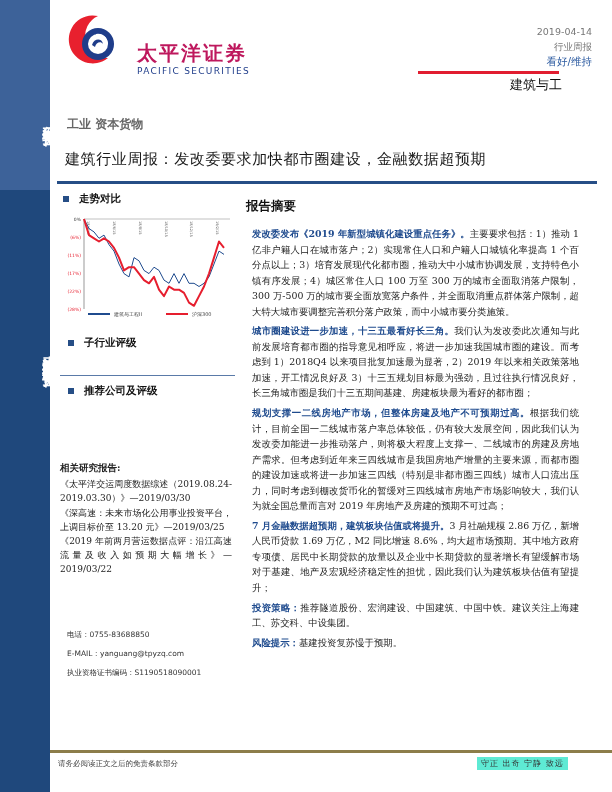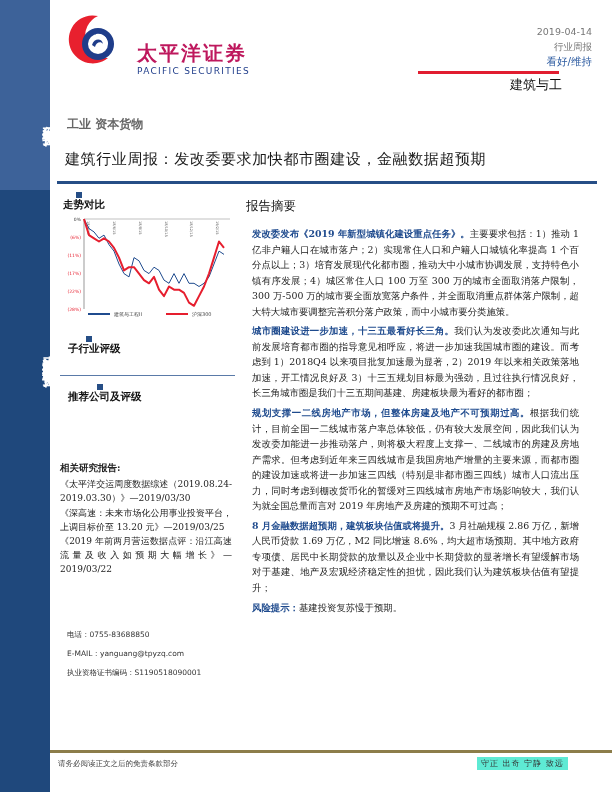--- a/index.html
+++ b/index.html
@@ -18,38 +18,38 @@
 
   .meta { position: absolute; right: 20px; top: 24px; text-align: right; font-family: "DejaVu Sans", sans-serif; font-size: 9.5px; color: #777; line-height: 15px; }
   .meta .rating { color: #2b5aa0; font-size: 10.5px; }
   .redline { position: absolute; left: 418px; top: 71px; width: 141px; height: 3px; background: #e11d30; }
   .sector { position: absolute; right: 50px; top: 76px; font-family: "DejaVu Sans", sans-serif; font-size: 13px; color: #111; }
 
   .breadcrumb { position: absolute; left: 67px; top: 116px; font-family: "DejaVu Sans", sans-serif; font-size: 12px; color: #666; font-weight: bold; }
   .title { position: absolute; left: 65px; top: 150px; font-size: 15px; color: #1a1a1a; letter-spacing: 0.6px; }
   .title-rule { position: absolute; left: 57px; top: 181px; width: 540px; height: 3px; background: #264e86; }
 
-  .sec-head { position: absolute; font-weight: bold; font-size: 10.5px; color: #111; display: flex; align-items: center; flex-direction: column; }
+  .sec-head { position: absolute; font-weight: bold; font-size: 10.5px; color: #111; display: flex; align-items: center; }
   .sec-head .sq { width: 6px; height: 6px; background: #264e86; margin-right: 10px; display: inline-block; }
 
   .chart { position: absolute; left: 62px; top: 215px; width: 175px; height: 110px; }
   .legend { position: absolute; left: 88px; top: 311px; font-size: 5px; font-family: "DejaVu Sans", sans-serif; display: flex; gap: 24px; align-items: center; color: #444; }
   .legend .item { display: flex; align-items: center; gap: 4px; }
   .legend .line { width: 22px; height: 2px; }
 
   .hr-left { position: absolute; left: 60px; top: 375px; width: 175px; height: 1px; background: #5a7aa8; }
 
   .related { position: absolute; left: 60px; top: 461px; width: 172px; font-size: 9px; line-height: 14.2px; color: #222; }
   .related .hd { font-weight: bold; font-size: 9.5px; margin-bottom: 2px; }
   .related .rpt { text-align: justify; }
 
   .analyst { position: absolute; left: 67px; top: 625px; width: 170px; font-family: "DejaVu Sans", sans-serif; font-size: 7.5px; color: #333; line-height: 19px; }
   .analyst .name { font-family: "DejaVu Serif", serif; font-weight: bold; font-size: 10px; color: #111; }
 
-  .summary-title { position: absolute; left: 246px; top: 198px; font-size: 12.5px; font-weight: normal; color: #111; }
+  .summary-title { position: absolute; left: 246px; top: 198px; font-size: 12.5px; font-weight: bold; color: #111; }
   .summary { position: absolute; left: 248px; top: 222px; width: 335px; font-size: 9.4px; line-height: 15.55px; color: #222; text-align: justify; }
   .summary p { margin: 4px; }
   .summary .hl { color: #1f4b8e; font-weight: bold; }
 
   .foot-rule { position: absolute; left: 50px; top: 750px; width: 562px; height: 3px; background: #8c7d4a; }
   .foot-left { position: absolute; left: 58px; top: 759px; font-size: 7.5px; color: #444; }
   .foot-right { position: absolute; left: 477px; top: 757px; background: #5eead4; padding: 1px 4px; font-size: 8px; color: #333; letter-spacing: 1px; }
 </style>
 </head>
 <body>
@@ -137,19 +137,20 @@
   <div>电话：0755-83688850</div>
   <div>E-MAIL：yanguang@tpyzq.com</div>
   <div>执业资格证书编码：S1190518090001</div>
 </div>
 
 <div class="summary-title">报告摘要</div>
 <div class="summary">
   <p><span class="hl">发改委发布《2019 年新型城镇化建设重点任务》。</span><span>主要要求包括：1）推动 1 亿非户籍人口在城市落户；2）实现常住人口和户籍人口城镇化率提高 1 个百分点以上；3）培育发展现代化都市圈，推动大中小城市协调发展，支持特色小镇有序发展；4）城区常住人口 100 万至 300 万的城市全面取消落户限制，300 万-500 万的城市要全面放宽落户条件，并全面取消重点群体落户限制，超大特大城市要调整完善积分落户政策，而中小城市要分类施策。</span></p>
   <p><span class="hl">城市圈建设进一步加速，十三五最看好长三角。</span><span>我们认为发改委此次通知与此前发展培育都市圈的指导意见相呼应，将进一步加速我国城市圈的建设。而考虑到 1）2018Q4 以来项目批复加速最为显著，2）2019 年以来相关政策落地加速，开工情况良好及 3）十三五规划目标最为强劲，且过往执行情况良好，长三角城市圈是我们十三五期间基建、房建板块最为看好的都市圈；</span></p>
   <p><span class="hl">规划支撑一二线房地产市场，但整体房建及地产不可预期过高。</span><span>根据我们统计，目前全国一二线城市落户率总体较低，仍有较大发展空间，因此我们认为发改委加能进一步推动落户，则将极大程度上支撑一、二线城市的房建及房地产需求。但考虑到近年来三四线城市是我国房地产增量的主要来源，而都市圈的建设加速或将进一步加速三四线（特别是非都市圈三四线）城市人口流出压力，同时考虑到棚改货币化的暂缓对三四线城市房地产市场影响较大，我们认为就全国总量而言对 2019 年房地产及房建的预期不可过高；</span></p>
-  <p><span class="hl">8 月金融数据超预期，建筑板块估值或将提升。</span><span>3 月社融规模 2.86 万亿，新增人民币贷款 1.69 万亿，M2 同比增速 8.6%，均大超市场预期。其中地方政府专项债、居民中长期贷款的放量以及企业中长期贷款的显著增长有望缓解市场对于基建、地产及宏观经济稳定性的担忧，因此我们认为建筑板块估值有望提升；</span></p>
+  <p><span class="hl">7 月金融数据超预期，建筑板块估值或将提升。</span><span>3 月社融规模 2.86 万亿，新增人民币贷款 1.69 万亿，M2 同比增速 8.6%，均大超市场预期。其中地方政府专项债、居民中长期贷款的放量以及企业中长期贷款的显著增长有望缓解市场对于基建、地产及宏观经济稳定性的担忧，因此我们认为建筑板块估值有望提升；</span></p>
+  <p><span class="hl">投资策略：</span><span>推荐隧道股份、宏润建设、中国建筑、中国中铁。建议关注上海建工、苏交科、中设集团。</span></p>
   <p><span class="hl">风险提示：</span><span>基建投资复苏慢于预期。</span></p>
 </div>
 
 <div class="foot-rule"></div>
 <div class="foot-left">请务必阅读正文之后的免责条款部分</div>
 <div class="foot-right">守正 出奇 宁静 致远</div>
 
 </body></html>

